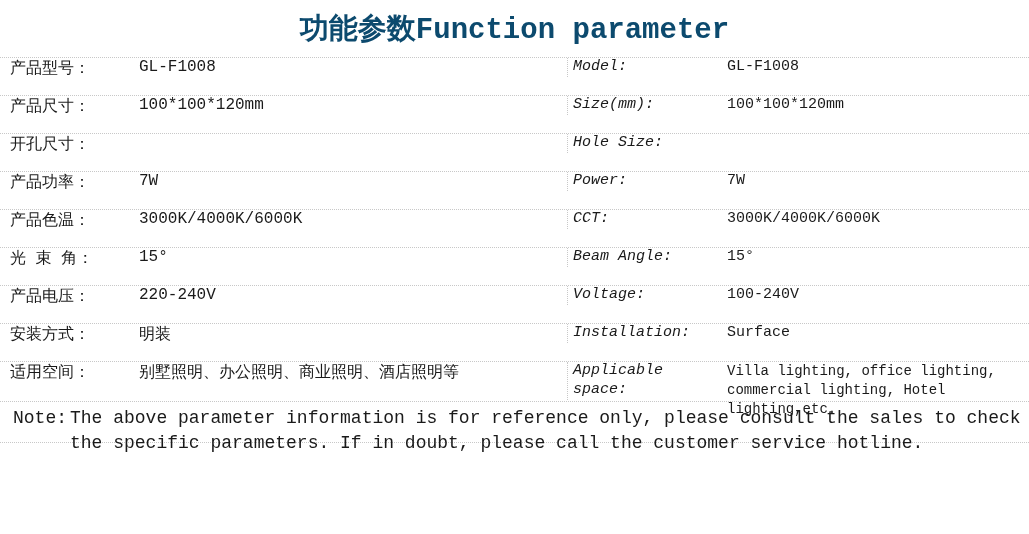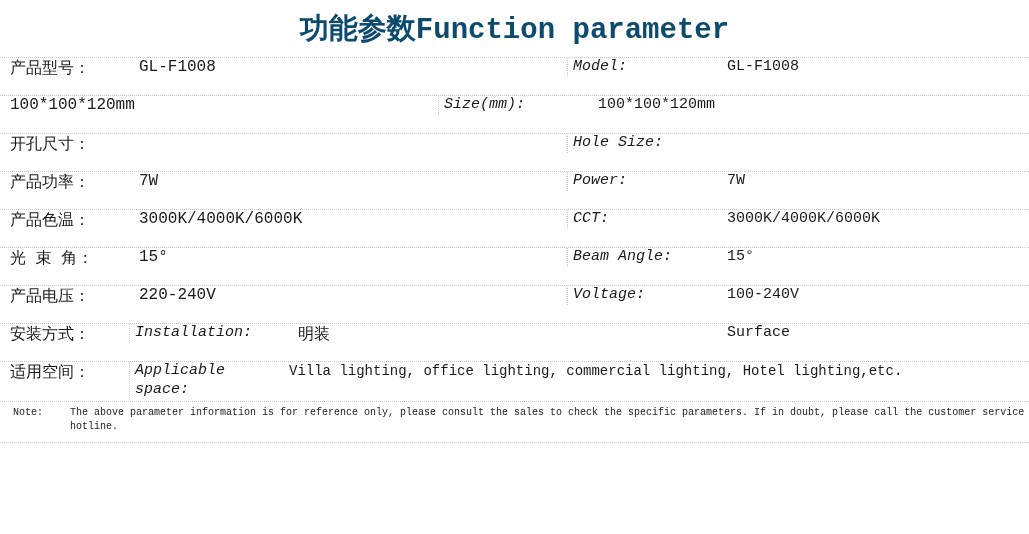--- a/index.html
+++ b/index.html
@@ -52,21 +52,21 @@
     display:flex;align-items:center;
     padding-left:28px;
     font-size:16px;
   }
   .note{
     border-top:1px dotted #c8c8c8;
     border-bottom:1px dotted #c8c8c8;
     height:42px;box-sizing:border-box;
     display:flex;align-items:flex-start;
     padding-left:13px;padding-top:4px;
-    font-size:10px;
+    font-size:18px;
   }
   .note-label{flex:0 0 57px;line-height:1.4;}
   .note-text{width:956px;line-height:1.4;}
 </style>
 </head>
 <body>
 
 <div class="page">
 
   <div class="title">功能参数Function parameter</div>
@@ -74,20 +74,21 @@
   <div class="spec-table">
 
     <div class="row">
       <div class="cell zh-label">产品型号：</div>
       <div class="cell zh-value">GL-F1008</div>
       <div class="cell en-label">Model:</div>
       <div class="cell en-value">GL-F1008</div>
     </div>
 
     <div class="row">
+      <div class="cell zh-label">产品尺寸：</div>
       <div class="cell zh-value">100*100*120mm</div>
       <div class="cell en-label">Size(mm):</div>
       <div class="cell en-value">100*100*120mm</div>
     </div>
 
     <div class="row">
       <div class="cell zh-label">开孔尺寸：</div>
       <div class="cell zh-value"></div>
       <div class="cell en-label">Hole Size:</div>
       <div class="cell en-value"></div>
@@ -117,27 +118,28 @@
     <div class="row">
       <div class="cell zh-label">产品电压：</div>
       <div class="cell zh-value">220-240V</div>
       <div class="cell en-label">Voltage:</div>
       <div class="cell en-value">100-240V</div>
     </div>
 
 
     <div class="row">
       <div class="cell zh-label">安装方式：</div>
+      <div class="cell zh-value">明装</div>
       <div class="cell en-label">Installation:</div>
-      <div class="cell zh-value">明装</div>
       <div class="cell en-value">Surface</div>
     </div>
 
     <div class="row tall">
       <div class="cell zh-label">适用空间：</div>
+      <div class="cell zh-value">别墅照明、办公照明、商业照明、酒店照明等</div>
       <div class="cell en-label">Applicable space:</div>
       <div class="cell en-value sm">Villa lighting, office lighting, commercial lighting, Hotel lighting,etc.</div>
     </div>
 
   </div>
 
 
   <div class="note">
     <div class="note-label">Note:</div>
     <div class="note-text">The above parameter information is for reference only, please consult the sales to check the specific parameters. If in doubt, please call the customer service hotline.</div>

